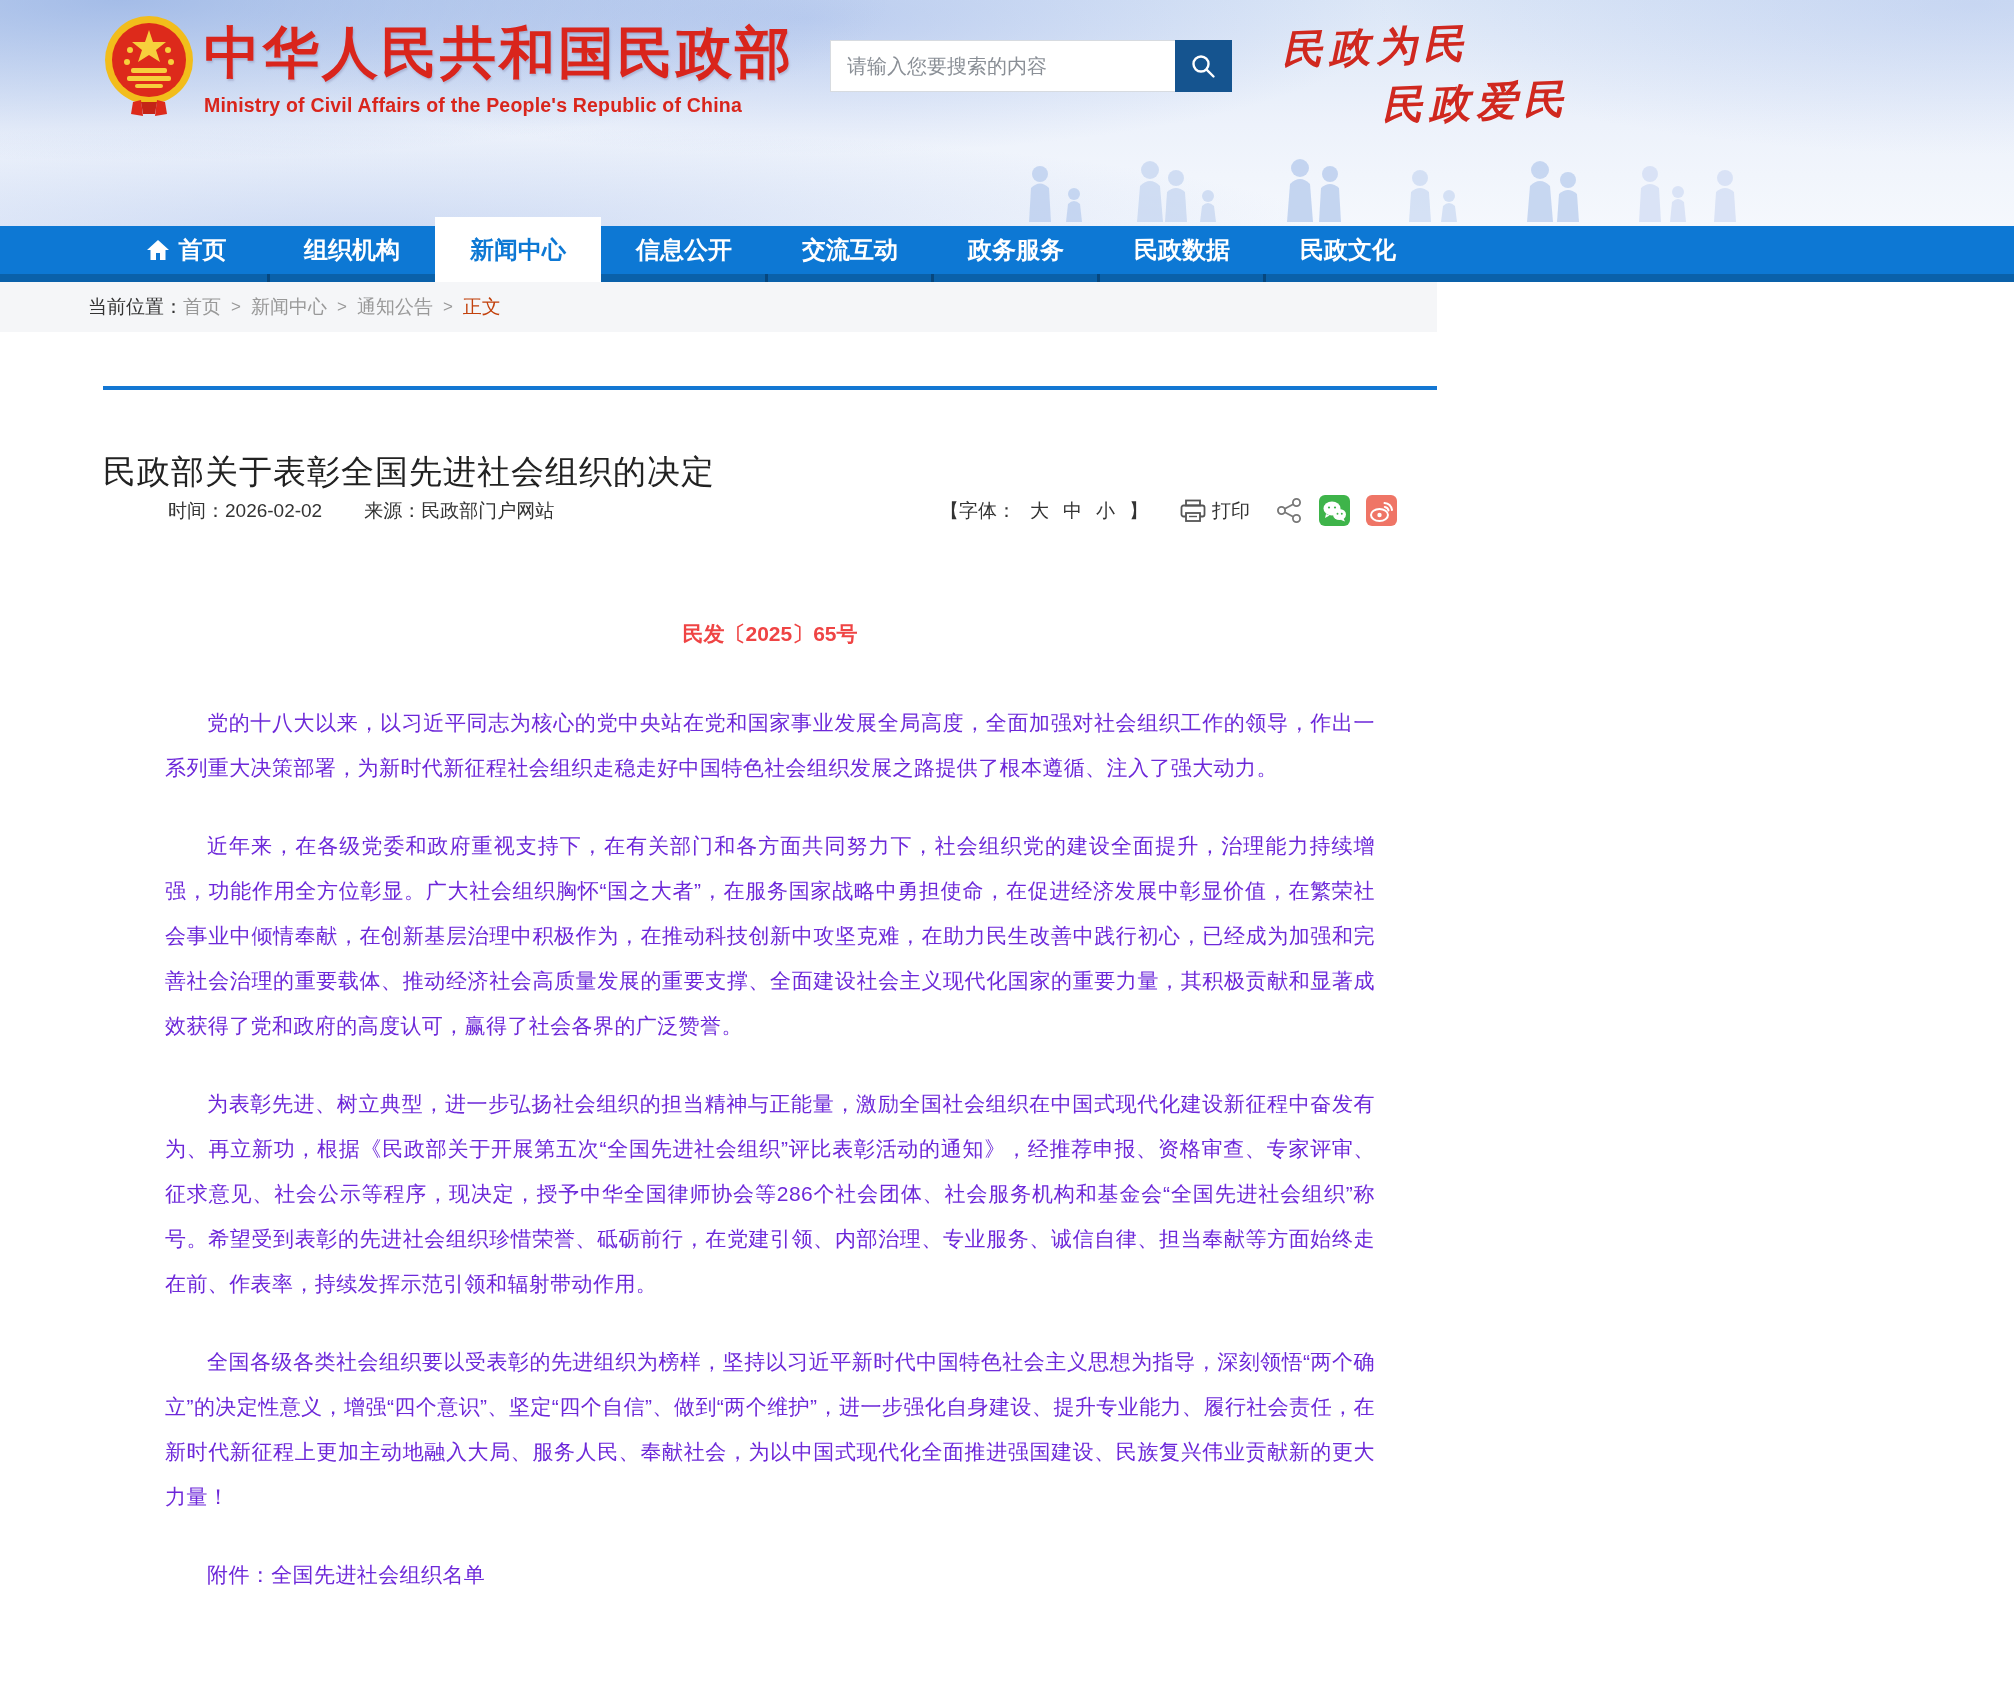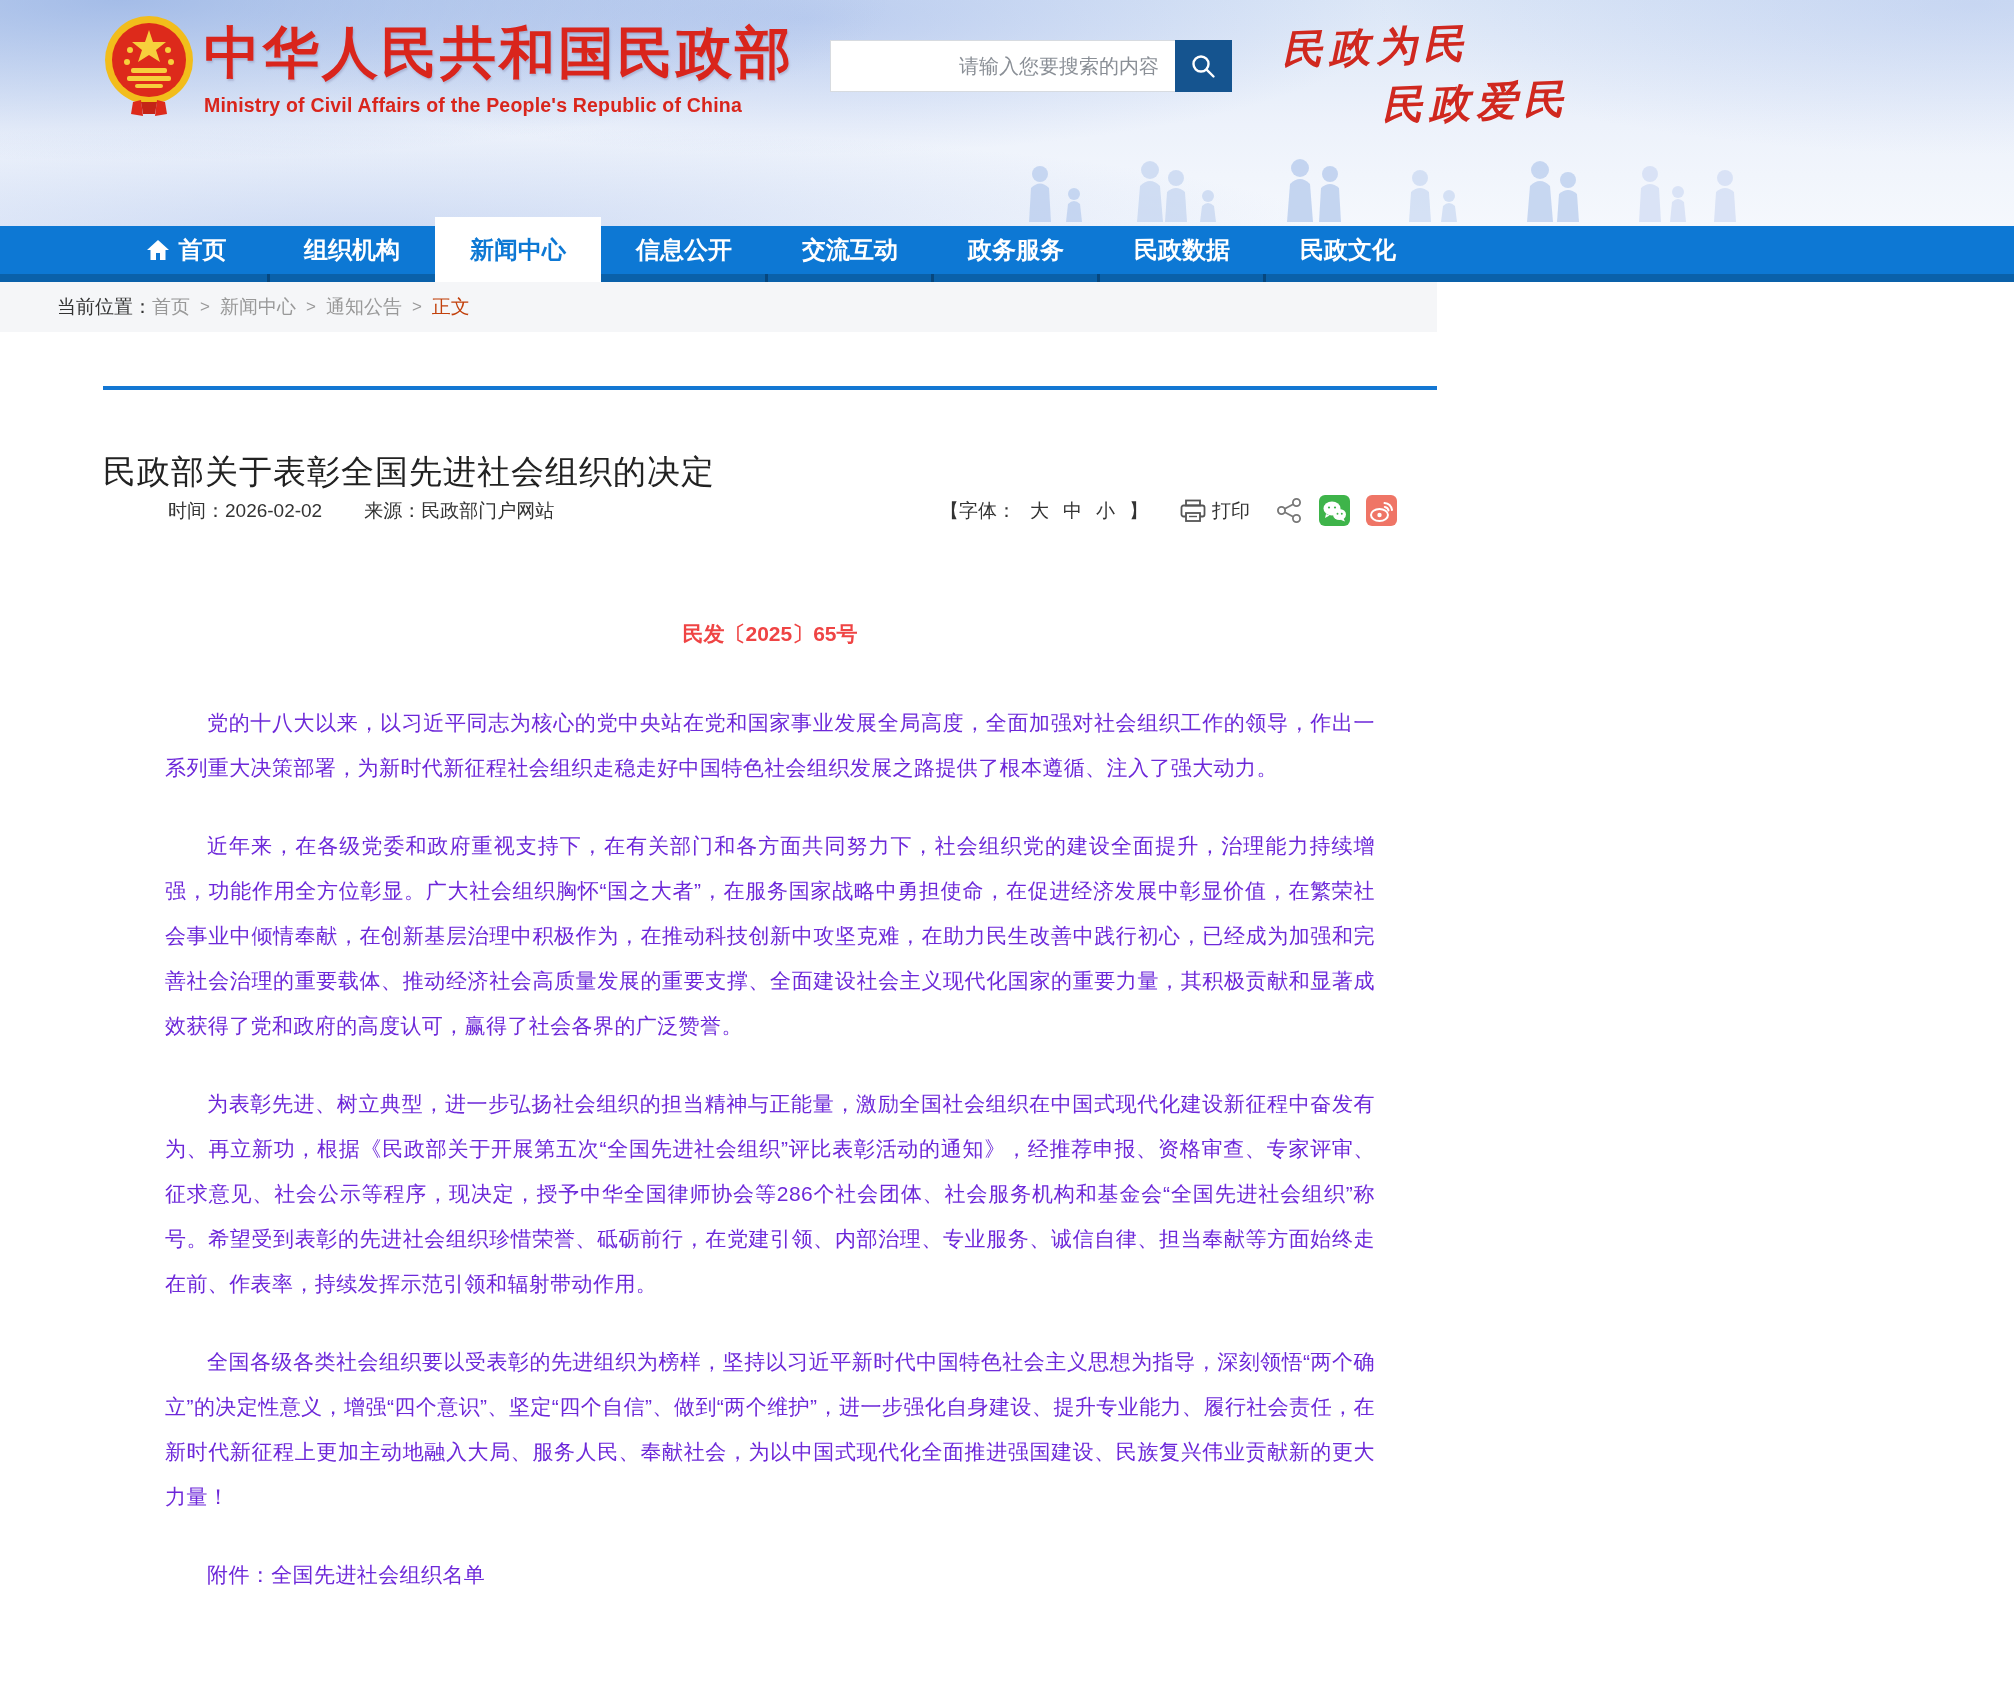--- a/index.html
+++ b/index.html
@@ -16,21 +16,21 @@
       radial-gradient(1500px 170px at 18% 104%, rgba(140,170,228,0.38), rgba(140,170,228,0) 65%),
       linear-gradient(180deg, #dce7f7 0%, #edf2fb 55%, #f5f8fd 100%);
   }
   .logo { position:absolute; left:103px; top:14px; }
   .brand { position:absolute; left:204px; top:24px; }
   .brand-title { font-size:56px; font-weight:900; color:#d9251c; letter-spacing:3px; line-height:1.05;
                  text-shadow:1px 2px 2px rgba(120,120,160,0.35); }
   .brand-sub { font-size:19.5px; font-weight:bold; color:#d9251c; margin-top:11px; letter-spacing:0.2px; }
   .search-box { position:absolute; left:830px; top:40px; display:flex; }
   .search-input { width:345px; height:52px; border:1px solid #d7dbe0; border-right:none; background:#fff;
-                  padding:0 16px; font-size:20px; color:#c2410c; outline:none; font-family:inherit;text-align:right; }
+                  padding:0 16px; font-size:20px; color:#c2410c; outline:none; font-family:inherit; }
   .search-input::placeholder { color:#8a8f96; }
   .search-btn { width:57px; height:52px; background:#15548f; border:none; display:flex; align-items:center;
                 justify-content:center; cursor:pointer; }
   .slogan { position:absolute; left:1283px; top:18px; color:#d0281f; font-family:"DejaVu Serif", serif;
             font-style:italic; font-weight:bold; transform:rotate(-2deg); }
   .slogan-l1 { font-size:41px; letter-spacing:6px; }
   .slogan-l2 { font-size:41px; letter-spacing:6px; margin-left:98px; margin-top:4px; }
   .people { position:absolute; left:1000px; bottom:0; }
 
   
@@ -38,21 +38,21 @@
             background:linear-gradient(180deg, #0d78d4 0, #0d78d4 48px, #0a61aa 48px, #0a61aa 56px); }
   .nav-inner { position:absolute; left:103px; top:0; height:56px; display:flex; }
   .nav-item { position:relative; width:166px; height:56px; padding-bottom:8px; display:flex; align-items:center;
               justify-content:center; gap:9px; color:#fff; font-size:24px; font-weight:bold; cursor:pointer; }
   .nav-item + .nav-item::after { content:""; position:absolute; bottom:0; left:-2px; width:3px; height:8px; background:#07477e; }
   .nav-item.active { background:#fff; color:#0d78d4; margin-top:-9px; height:65px; padding-bottom:0; }
   .nav-item.active::after, .nav-item.active + .nav-item::after { display:none; }
 
   
   .breadcrumb { width:1437px; height:50px; background:#f5f6f8; display:flex; align-items:center;
-                padding-left:57px; font-size:19px; color:#333; }
+                padding-left:88px; font-size:19px; color:#333; }
   .crumb-link { color:#999; cursor:pointer; }
   .crumb-sep { color:#999; margin:0 10px; font-size:17px; }
   .crumb-current { color:#c2410c; }
 
   
   .article-wrap { width:1334px; margin-left:103px; }
   .top-rule { height:4px; background:#1377d3; margin-top:54px; }
   .article-title { font-size:33px; font-weight:normal; color:#222; margin-top:60px; letter-spacing:1px; }
   .meta-row { display:flex; justify-content:space-between; align-items:center; padding:0 40px 0 65px;
               font-size:19px; color:#333; }

